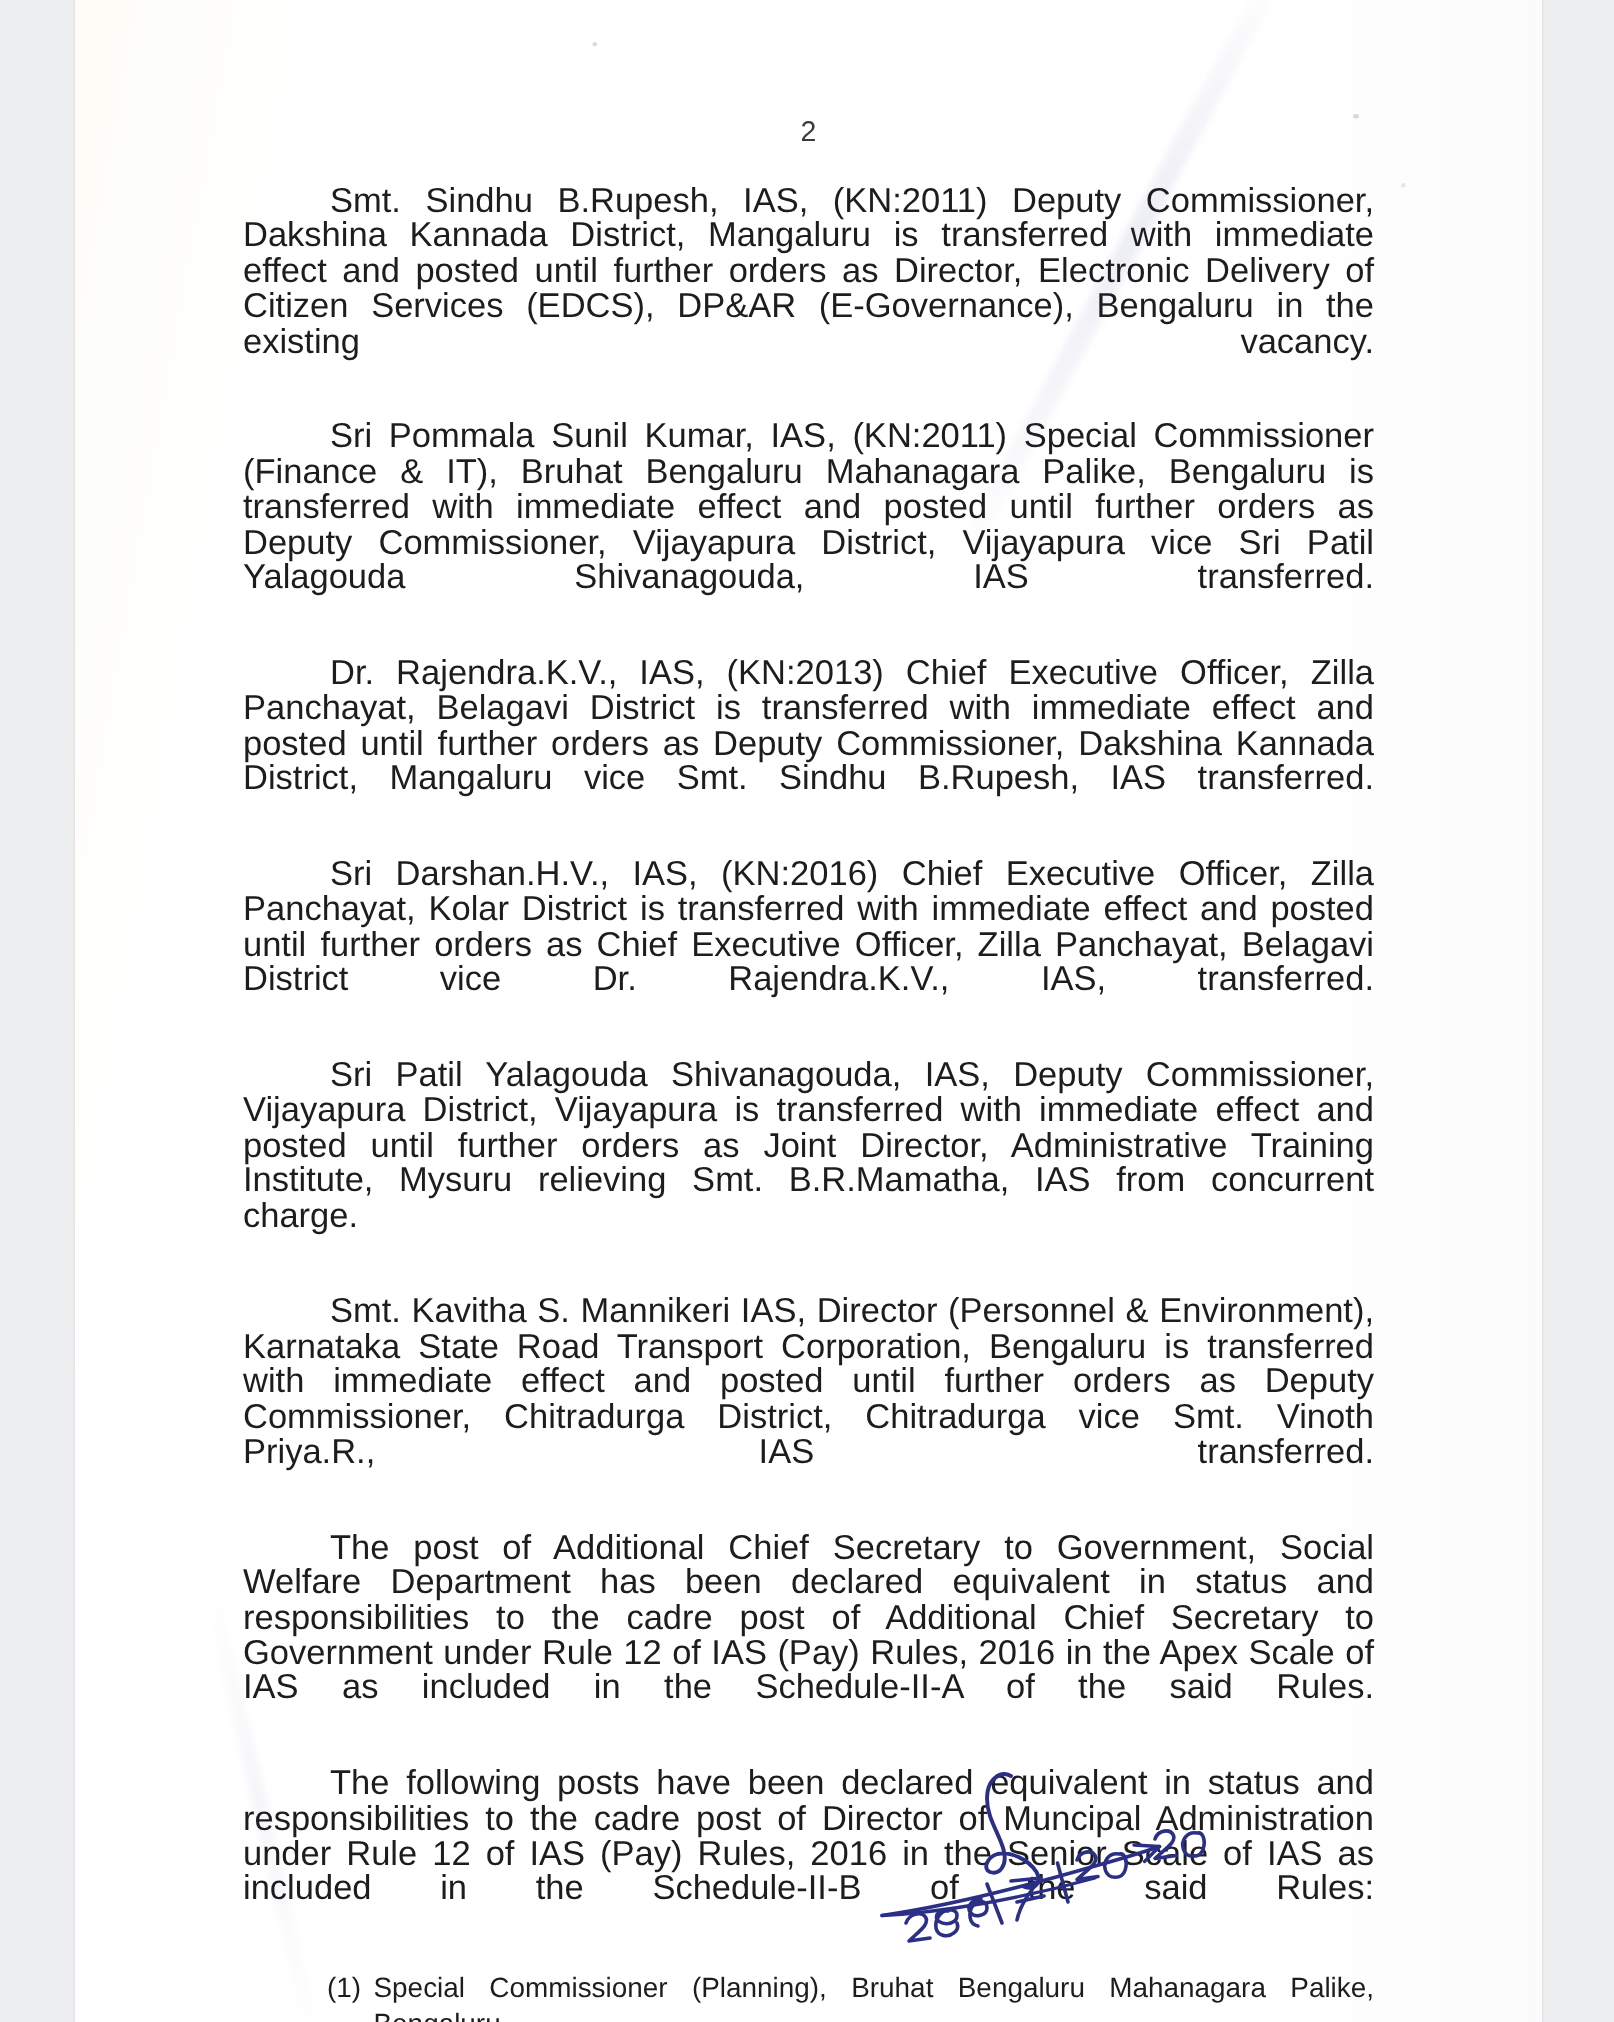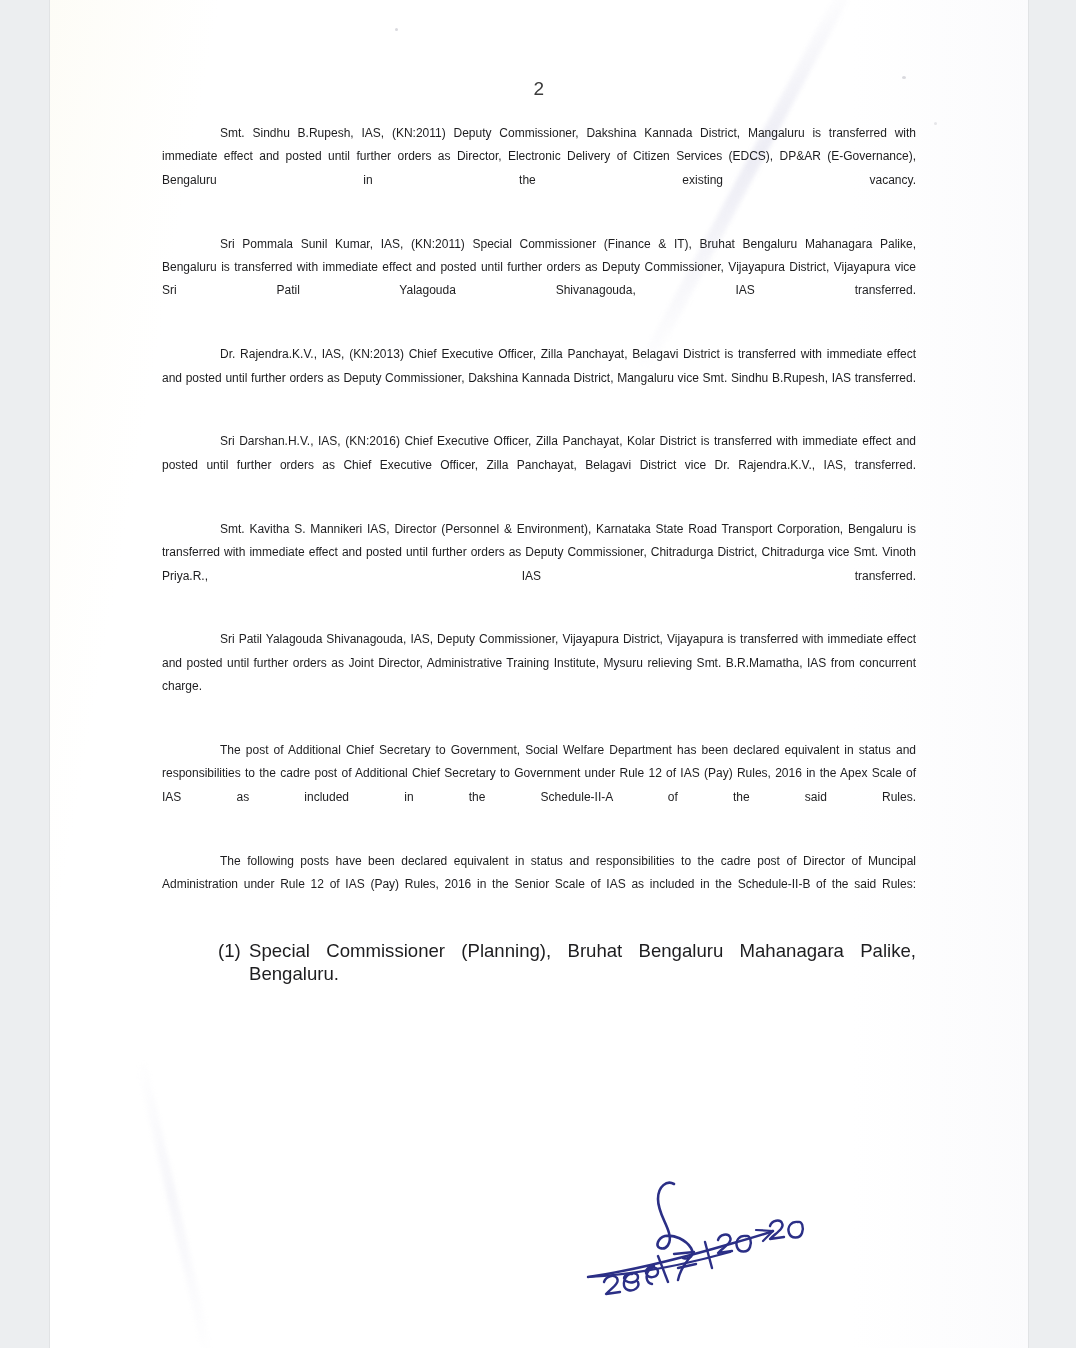--- a/index.html
+++ b/index.html
@@ -97,21 +97,21 @@
   }
 
   .body-block {
     margin-top: 22px;
   }
 
   p.para {
     margin: 0 0 17px 0;
     text-indent: 58px;
     text-align: justify;
-    font-size: 12px;
+    font-size: 23px;
     line-height: 23.4px;
     color: #1d1d1f;
     word-spacing: .2px;
   }
   p.para:last-child { margin-bottom: 0; }
 
   
   p.para::after {
     content: "";
     display: inline-block;
@@ -181,22 +181,22 @@
 
     <div class="page-content">
 
       <div class="page-number">2</div>
 
       <div class="body-block">
         <p class="para">Smt. Sindhu B.Rupesh, IAS, (KN:2011) Deputy Commissioner, Dakshina Kannada District, Mangaluru is transferred with immediate effect and posted until further orders as Director, Electronic Delivery of Citizen Services (EDCS), DP&amp;AR (E-Governance), Bengaluru in the existing vacancy.</p>
         <p class="para">Sri Pommala Sunil Kumar, IAS, (KN:2011) Special Commissioner (Finance &amp; IT), Bruhat Bengaluru Mahanagara Palike, Bengaluru is transferred with immediate effect and posted until further orders as Deputy Commissioner, Vijayapura District, Vijayapura vice Sri Patil Yalagouda Shivanagouda, IAS transferred.</p>
         <p class="para">Dr. Rajendra.K.V., IAS, (KN:2013) Chief Executive Officer, Zilla Panchayat, Belagavi District is transferred with immediate effect and posted until further orders as Deputy Commissioner, Dakshina Kannada District, Mangaluru vice Smt. Sindhu B.Rupesh, IAS transferred.</p>
         <p class="para">Sri Darshan.H.V., IAS, (KN:2016) Chief Executive Officer, Zilla Panchayat, Kolar District is transferred with immediate effect and posted until further orders as Chief Executive Officer, Zilla Panchayat, Belagavi District vice Dr. Rajendra.K.V., IAS, transferred.</p>
+        <p class="para">Sri Patil Yalagouda Shivanagouda, IAS, Deputy Commissioner, Vijayapura District, Vijayapura is transferred with immediate effect and posted until further orders as Joint Director, Administrative Training Institute, Mysuru relieving Smt. B.R.Mamatha, IAS from concurrent charge.</p>
         <p class="para">Smt. Kavitha S. Mannikeri IAS, Director (Personnel &amp; Environment), Karnataka State Road Transport Corporation, Bengaluru is transferred with immediate effect and posted until further orders as Deputy Commissioner, Chitradurga District, Chitradurga vice Smt. Vinoth Priya.R., IAS transferred.</p>
-        <p class="para">Sri Patil Yalagouda Shivanagouda, IAS, Deputy Commissioner, Vijayapura District, Vijayapura is transferred with immediate effect and posted until further orders as Joint Director, Administrative Training Institute, Mysuru relieving Smt. B.R.Mamatha, IAS from concurrent charge.</p>
         <p class="para">The post of Additional Chief Secretary to Government, Social Welfare Department has been declared equivalent in status and responsibilities to the cadre post of Additional Chief Secretary to Government under Rule 12 of IAS (Pay) Rules, 2016 in the Apex Scale of IAS as included in the Schedule-II-A of the said Rules.</p>
         <p class="para">The following posts have been declared equivalent in status and responsibilities to the cadre post of Director of Muncipal Administration under Rule 12 of IAS (Pay) Rules, 2016 in the Senior Scale of IAS as included in the Schedule-II-B of the said Rules:</p>
 
         <ol class="equiv-list">
           <li>
             <span class="list-marker">(1)</span>
             <span>Special Commissioner (Planning), Bruhat Bengaluru Mahanagara Palike, Bengaluru.</span>
           </li>
 
         </ol>

